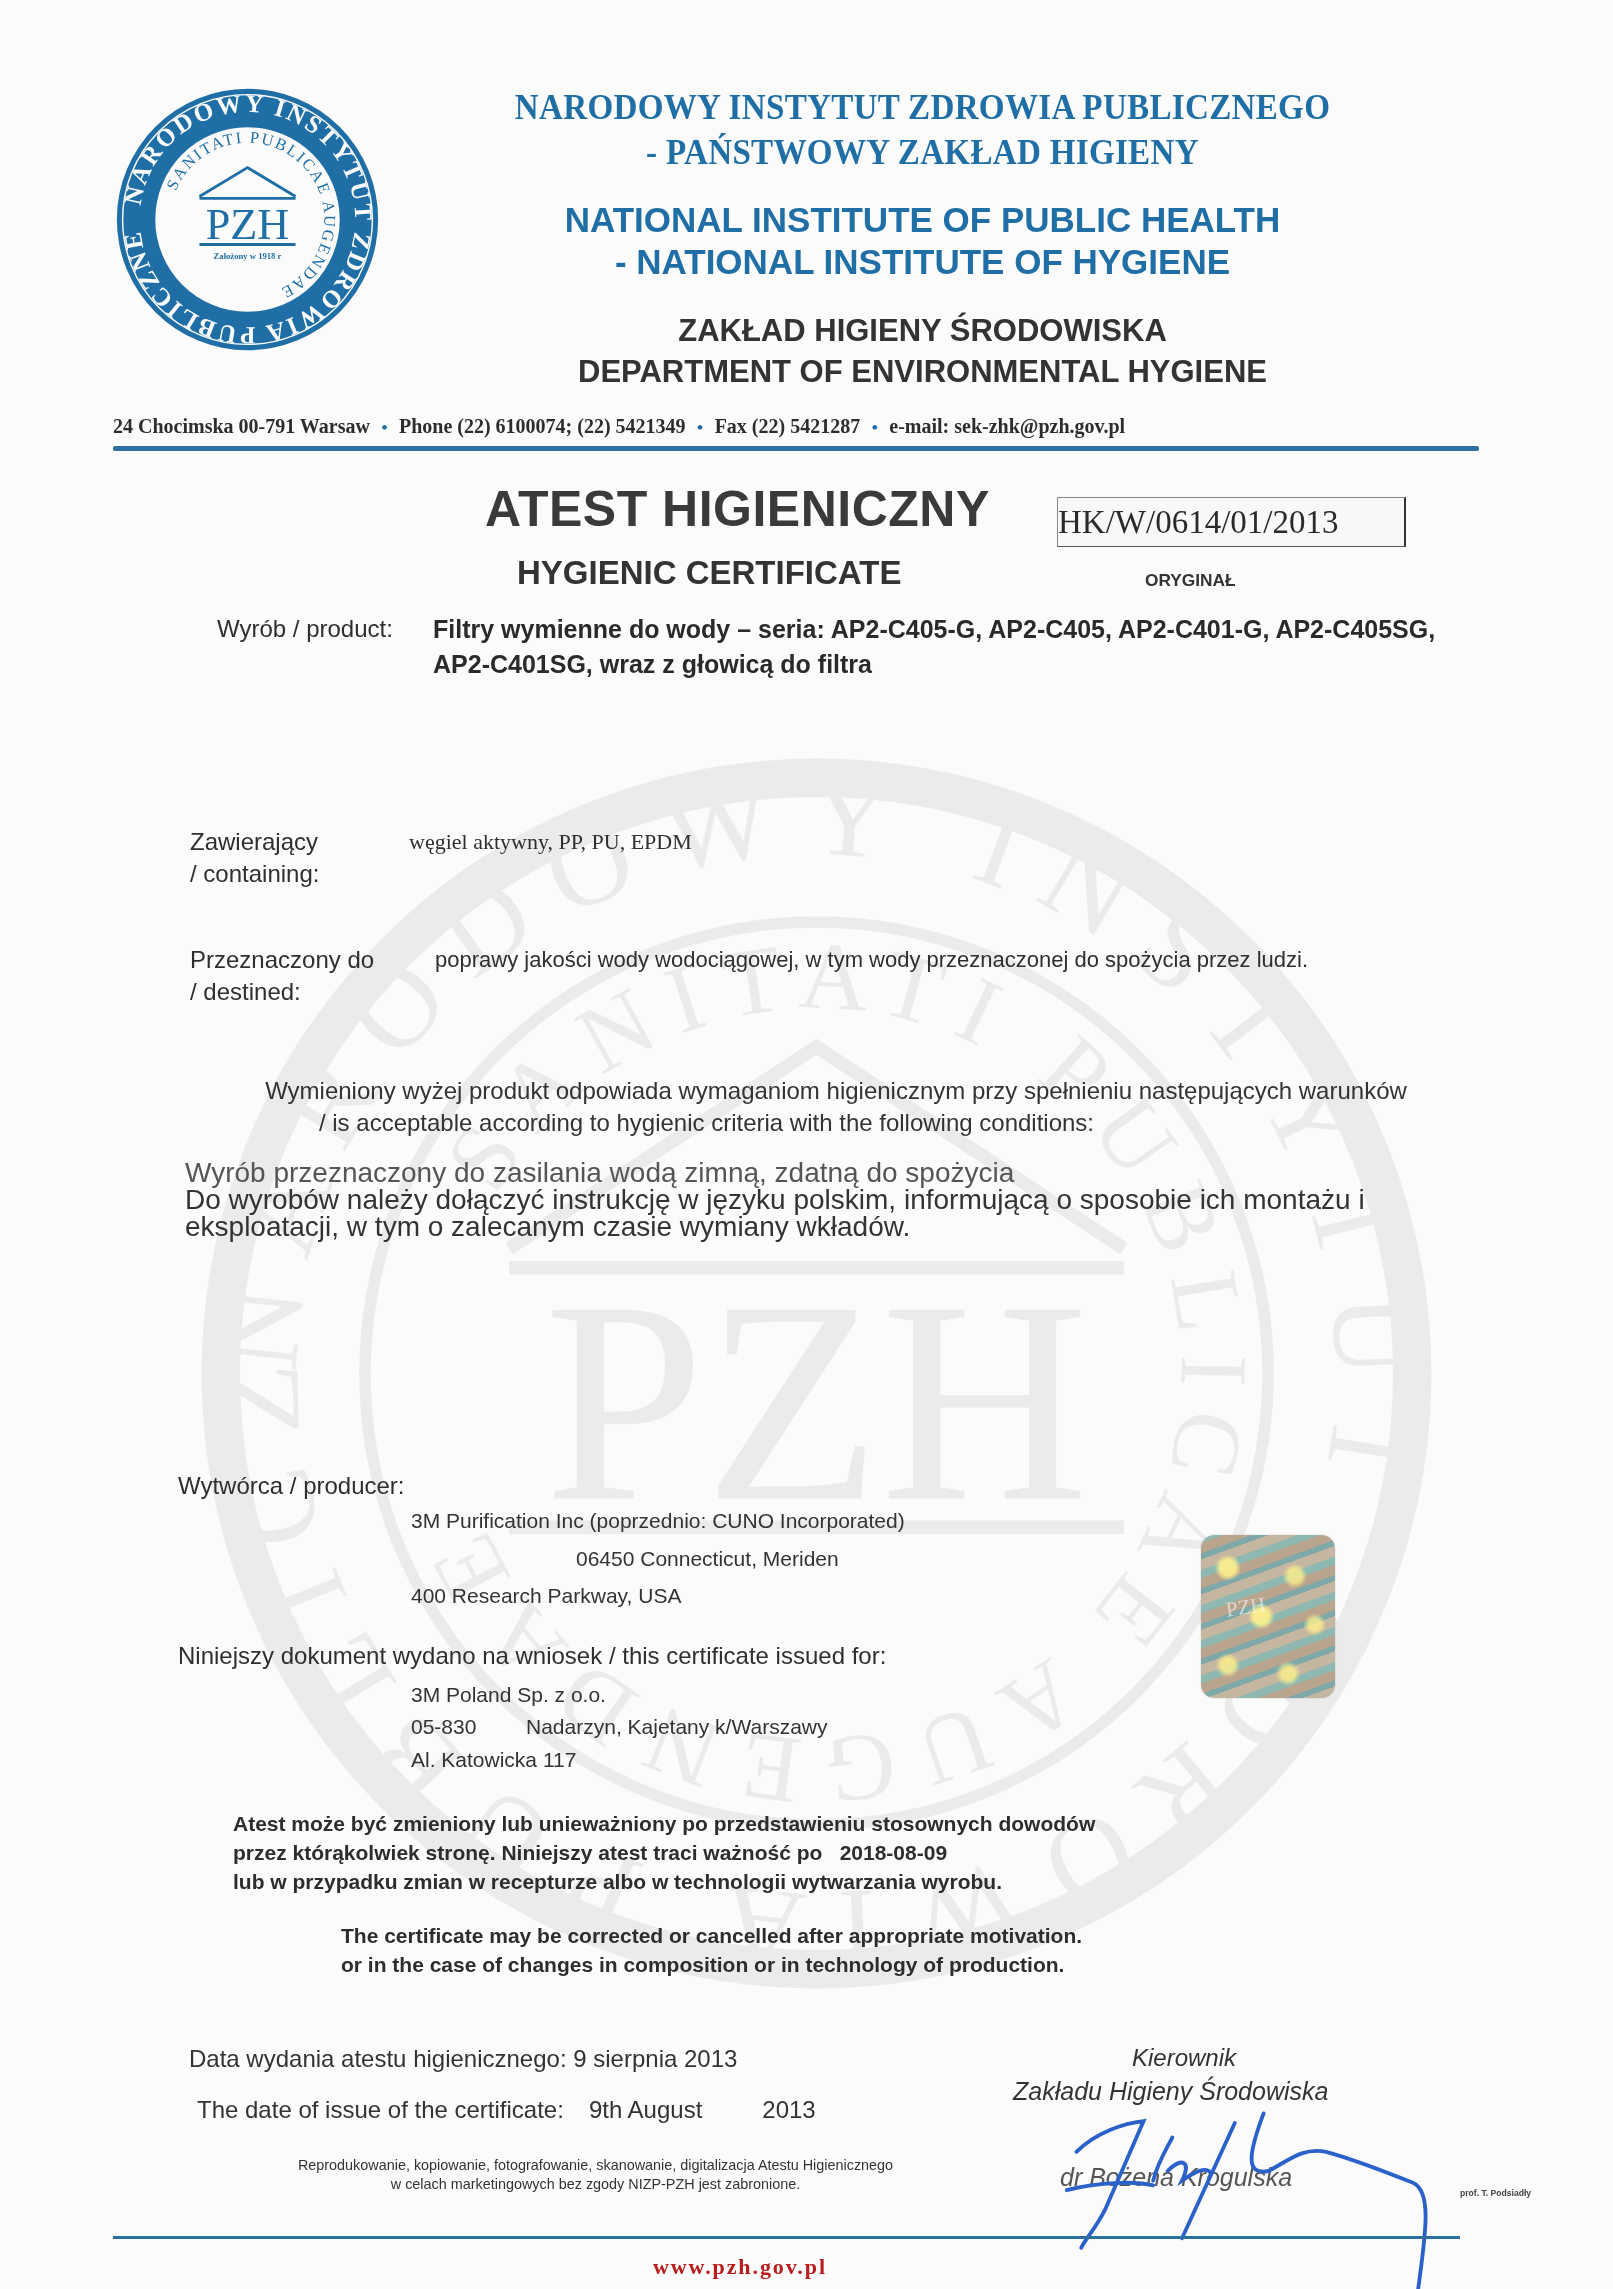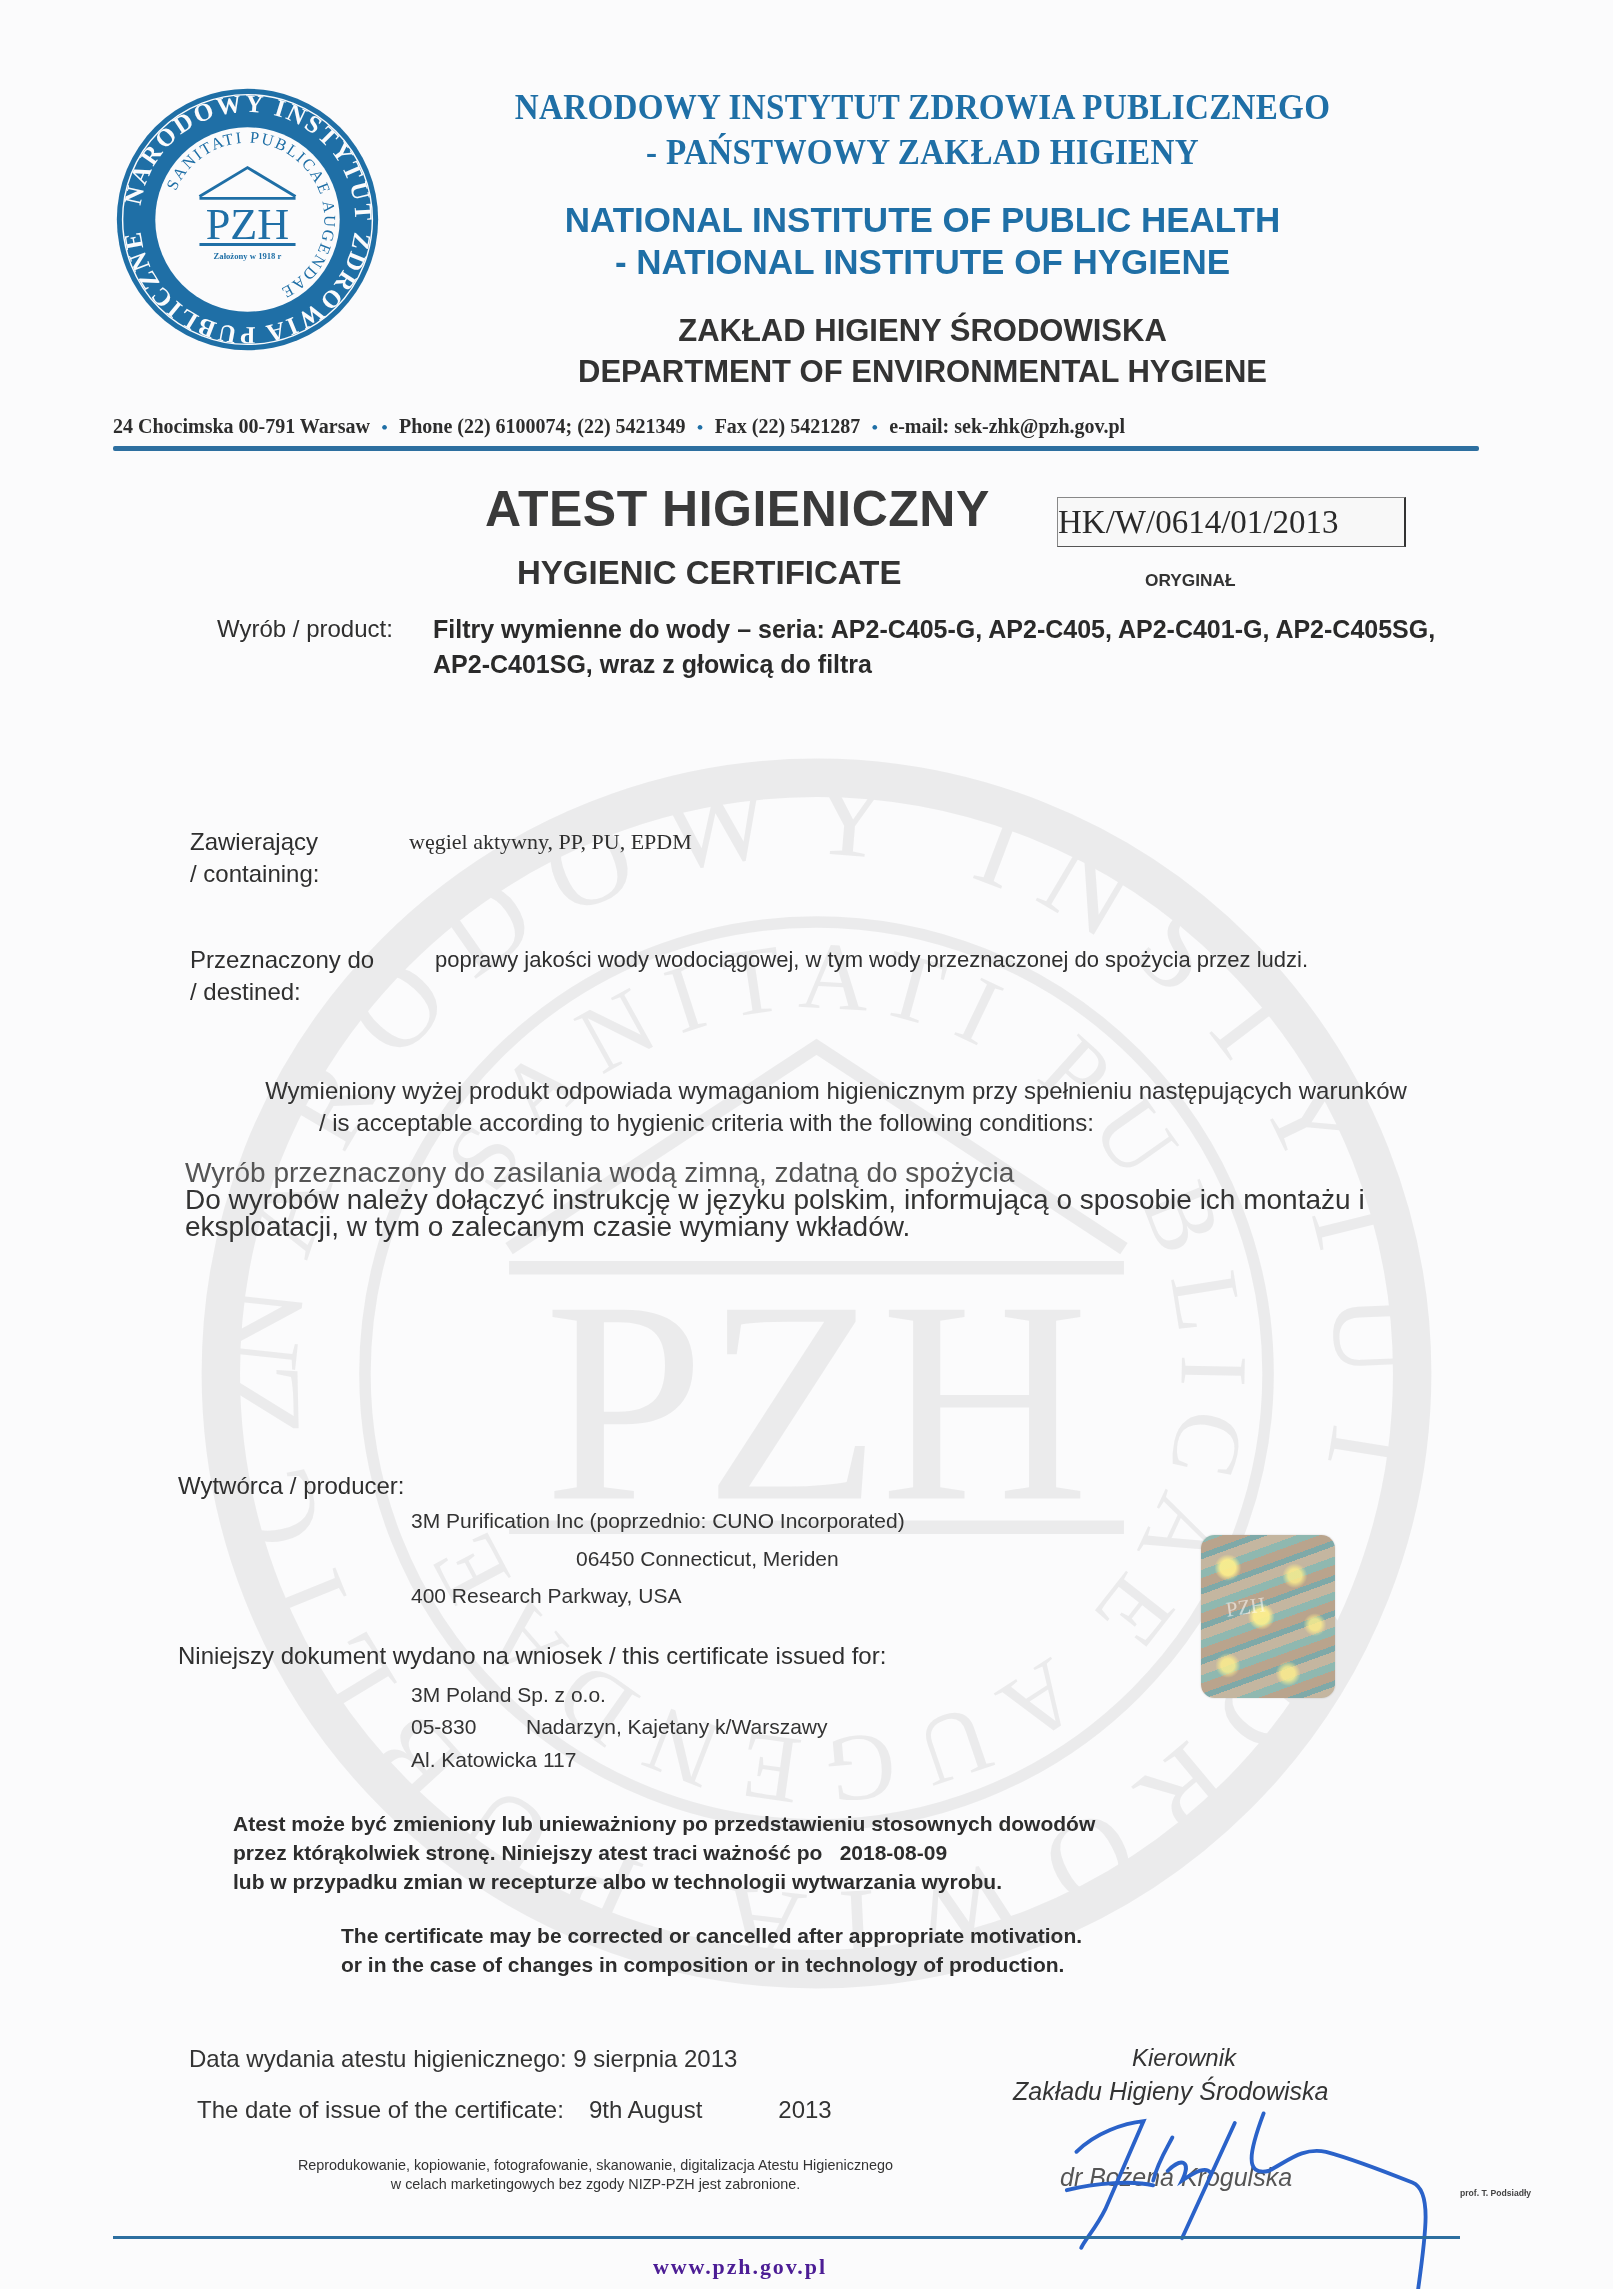--- a/index.html
+++ b/index.html
@@ -60,29 +60,29 @@
       radial-gradient(circle at 65% 85%, rgba(255,240,140,0.8) 0 6.7px, transparent 12.5px),
       repeating-linear-gradient(160deg, #8fb8b0 0 7.7px, #b9a48d 7.7px 17.3px, #7fa9a8 17.3px 23px, #c4b6a0 23px 33px);
     box-shadow: 0 0 1.9px rgba(0,0,0,0.2); }
   #hologram-text { left: 1226px; top: 1595px; font-family: "Liberation Serif", serif; font-size: 21px; color: rgba(255,255,255,0.55); transform: rotate(-8deg); }
   #validity-pl { left: 233px; top: 1809px; width: 1057px; font-weight: bold; font-size: 21px; line-height: 29px; color: #2d2d2d; }
   #validity-en { left: 341px; top: 1921px; width: 961px; font-weight: bold; font-size: 21px; line-height: 29px; color: #2d2d2d; }
   .date-gap { display: inline-block; width: 17.3px; }
   #issue-date-pl { left: 189px; top: 2045px; font-size: 24px; color: #333; white-space: nowrap; }
   #issue-date-en { left: 197px; top: 2096px; font-size: 24px; color: #333; white-space: nowrap; }
   #issue-date-en .d { margin-left: 25px; }
-  #issue-date-en .y { margin-left: 76px; }
+  #issue-date-en .y { margin-left: 60px; }
   #sig-title-1 { left: 1132px; top: 2044px; font-style: italic; font-size: 24px; color: #333; }
   #sig-title-2 { left: 1013px; top: 2077px; font-style: italic; font-size: 25px; color: #333; white-space: nowrap; }
   #sig-name { left: 1060px; top: 2163px; font-style: italic; font-size: 25px; color: #555; white-space: nowrap; }
   #sig-small { left: 1460px; top: 2188px; font-size: 8.6px; font-weight: bold; color: #444; white-space: nowrap; }
   #signature { left: 1038px; top: 2094px; width: 480px; height: 202px; }
   #repro { left: 173px; top: 2156px; width: 845px; text-align: center; font-size: 14.4px; line-height: 19px; color: #333; }
   #rule-bottom { left: 113px; top: 2236px; width: 1347px; height: 2.9px; background: #2d6fa0; }
-  #website { left: 653px; top: 2254px; font-family: "Liberation Serif", serif; font-weight: bold; font-size: 22px; color: #4c1d95; letter-spacing: 1.9px; }
+  #website { left: 653px; top: 2254px; font-family: "Liberation Serif", serif; font-weight: bold; font-size: 22px; color: #b91c1c; letter-spacing: 1.9px; }
 </style>
 </head>
 <body>
 
 <svg id="watermark" class="abs" viewBox="0 0 1300 1300">
   <defs>
     <path id="wm-outer" d="M650,650 m-540,0 a540,540 0 1,1 1080,0 a540,540 0 1,1 -1080,0"></path>
     <path id="wm-inner" d="M650,650 m-380,0 a380,380 0 1,1 760,0 a380,380 0 1,1 -760,0"></path>
   </defs>
   <circle cx="650" cy="650" r="620" fill="none" stroke="#555" stroke-width="40"></circle>

